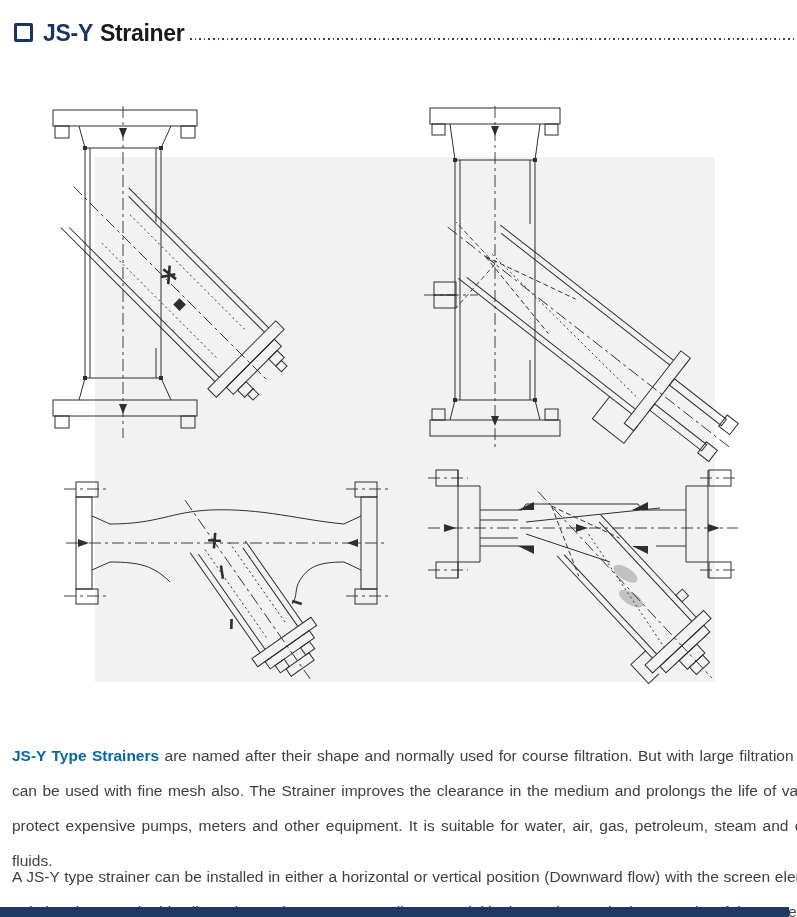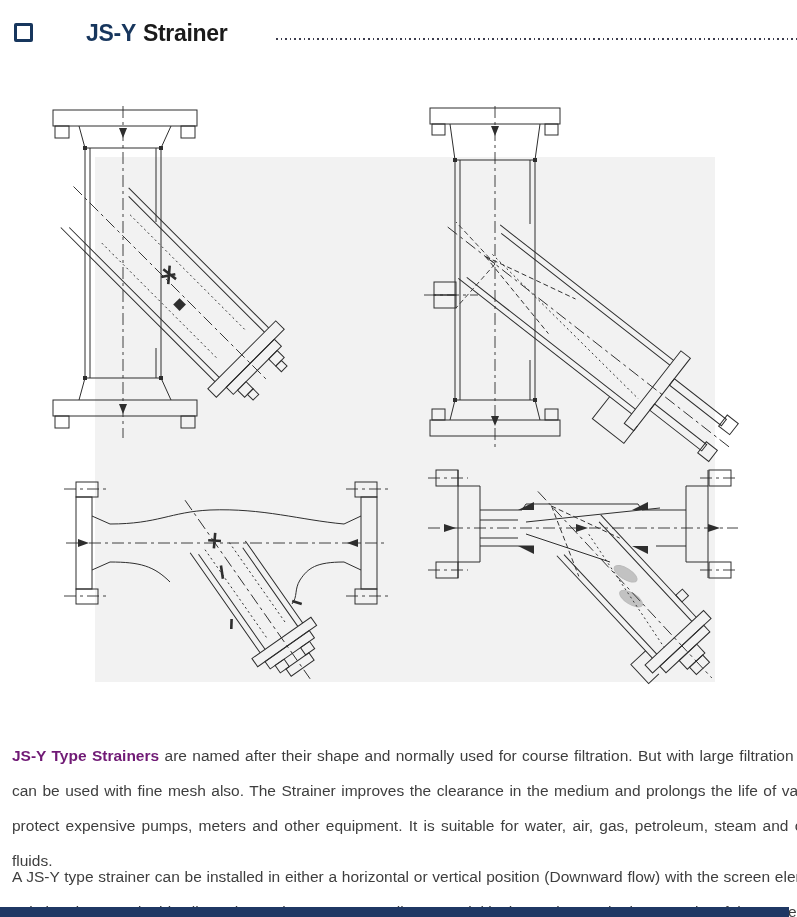--- a/index.html
+++ b/index.html
@@ -2,21 +2,21 @@
 <html><head>
 <meta charset="utf-8">
 <style>
   html,body{margin:0;padding:0;}
   body{
     width:797px;height:917px;position:relative;overflow:hidden;
     background:#ffffff;
     font-family:"Liberation Sans", sans-serif;
   }
   
-  .header{position:absolute;left:12px;top:16px;right:0;height:34px;display:flex;align-items:center;gap:43px;}
+  .header{position:absolute;left:12px;top:16px;right:0;height:34px;display:flex;align-items:center;}
   .bullet{width:13px;height:13px;border:3px solid #17365d;border-radius:2px;margin:0 10px 2px 2px;flex:0 0 auto;}
   .title{font-size:23px;font-weight:bold;letter-spacing:-0.3px;white-space:nowrap;}
   .title .t1{color:#17365d;}
   .title .t2{color:#1a1a1a;margin-left:7px;}
   .leader{flex:1 1 auto;height:3px;margin:12px 0 0 6px;
     background-image:repeating-linear-gradient(to right,#3d3d4d 0 1.6px,transparent 1.6px 4.6px);
     background-position:0 0;background-size:100% 2.4px;background-repeat:no-repeat;}
   
   .panel{position:absolute;left:95px;top:157px;width:620px;height:525px;background:#f2f2f2;}
   svg.draw{position:absolute;overflow:visible;}
@@ -24,21 +24,21 @@
     fill:none;stroke:#2e2e2e;stroke-width:1;}
   svg.draw .cl{stroke-dasharray:12 4 3 4;stroke-width:0.9;}
   svg.draw .hid{stroke-dasharray:2 3;stroke-width:0.9;}
   svg.draw .dsh{stroke-dasharray:5 3;stroke-width:0.9;}
   svg.draw .fill{fill:#2e2e2e;stroke:none;}
   svg.draw .thick{stroke-width:2.6;}
   svg.draw .shade{fill:#4a4a4a;opacity:.28;stroke:#2e2e2e;}
   
   .para{position:absolute;left:12px;width:818px;text-align:justify;
     font-size:15.5px;line-height:35px;color:#3e3e3e;}
-  .para b{color:#701a75;}
+  .para b{color:#0369a1;}
   .p1{top:722px;}
   .p2{top:843px;}
   
   .footer-bar{position:absolute;left:0;bottom:0;width:789px;height:10px;background:#1f3864;}
 </style>
 </head>
 <body>
 
 <div class="header">
   <span class="bullet"></span>

